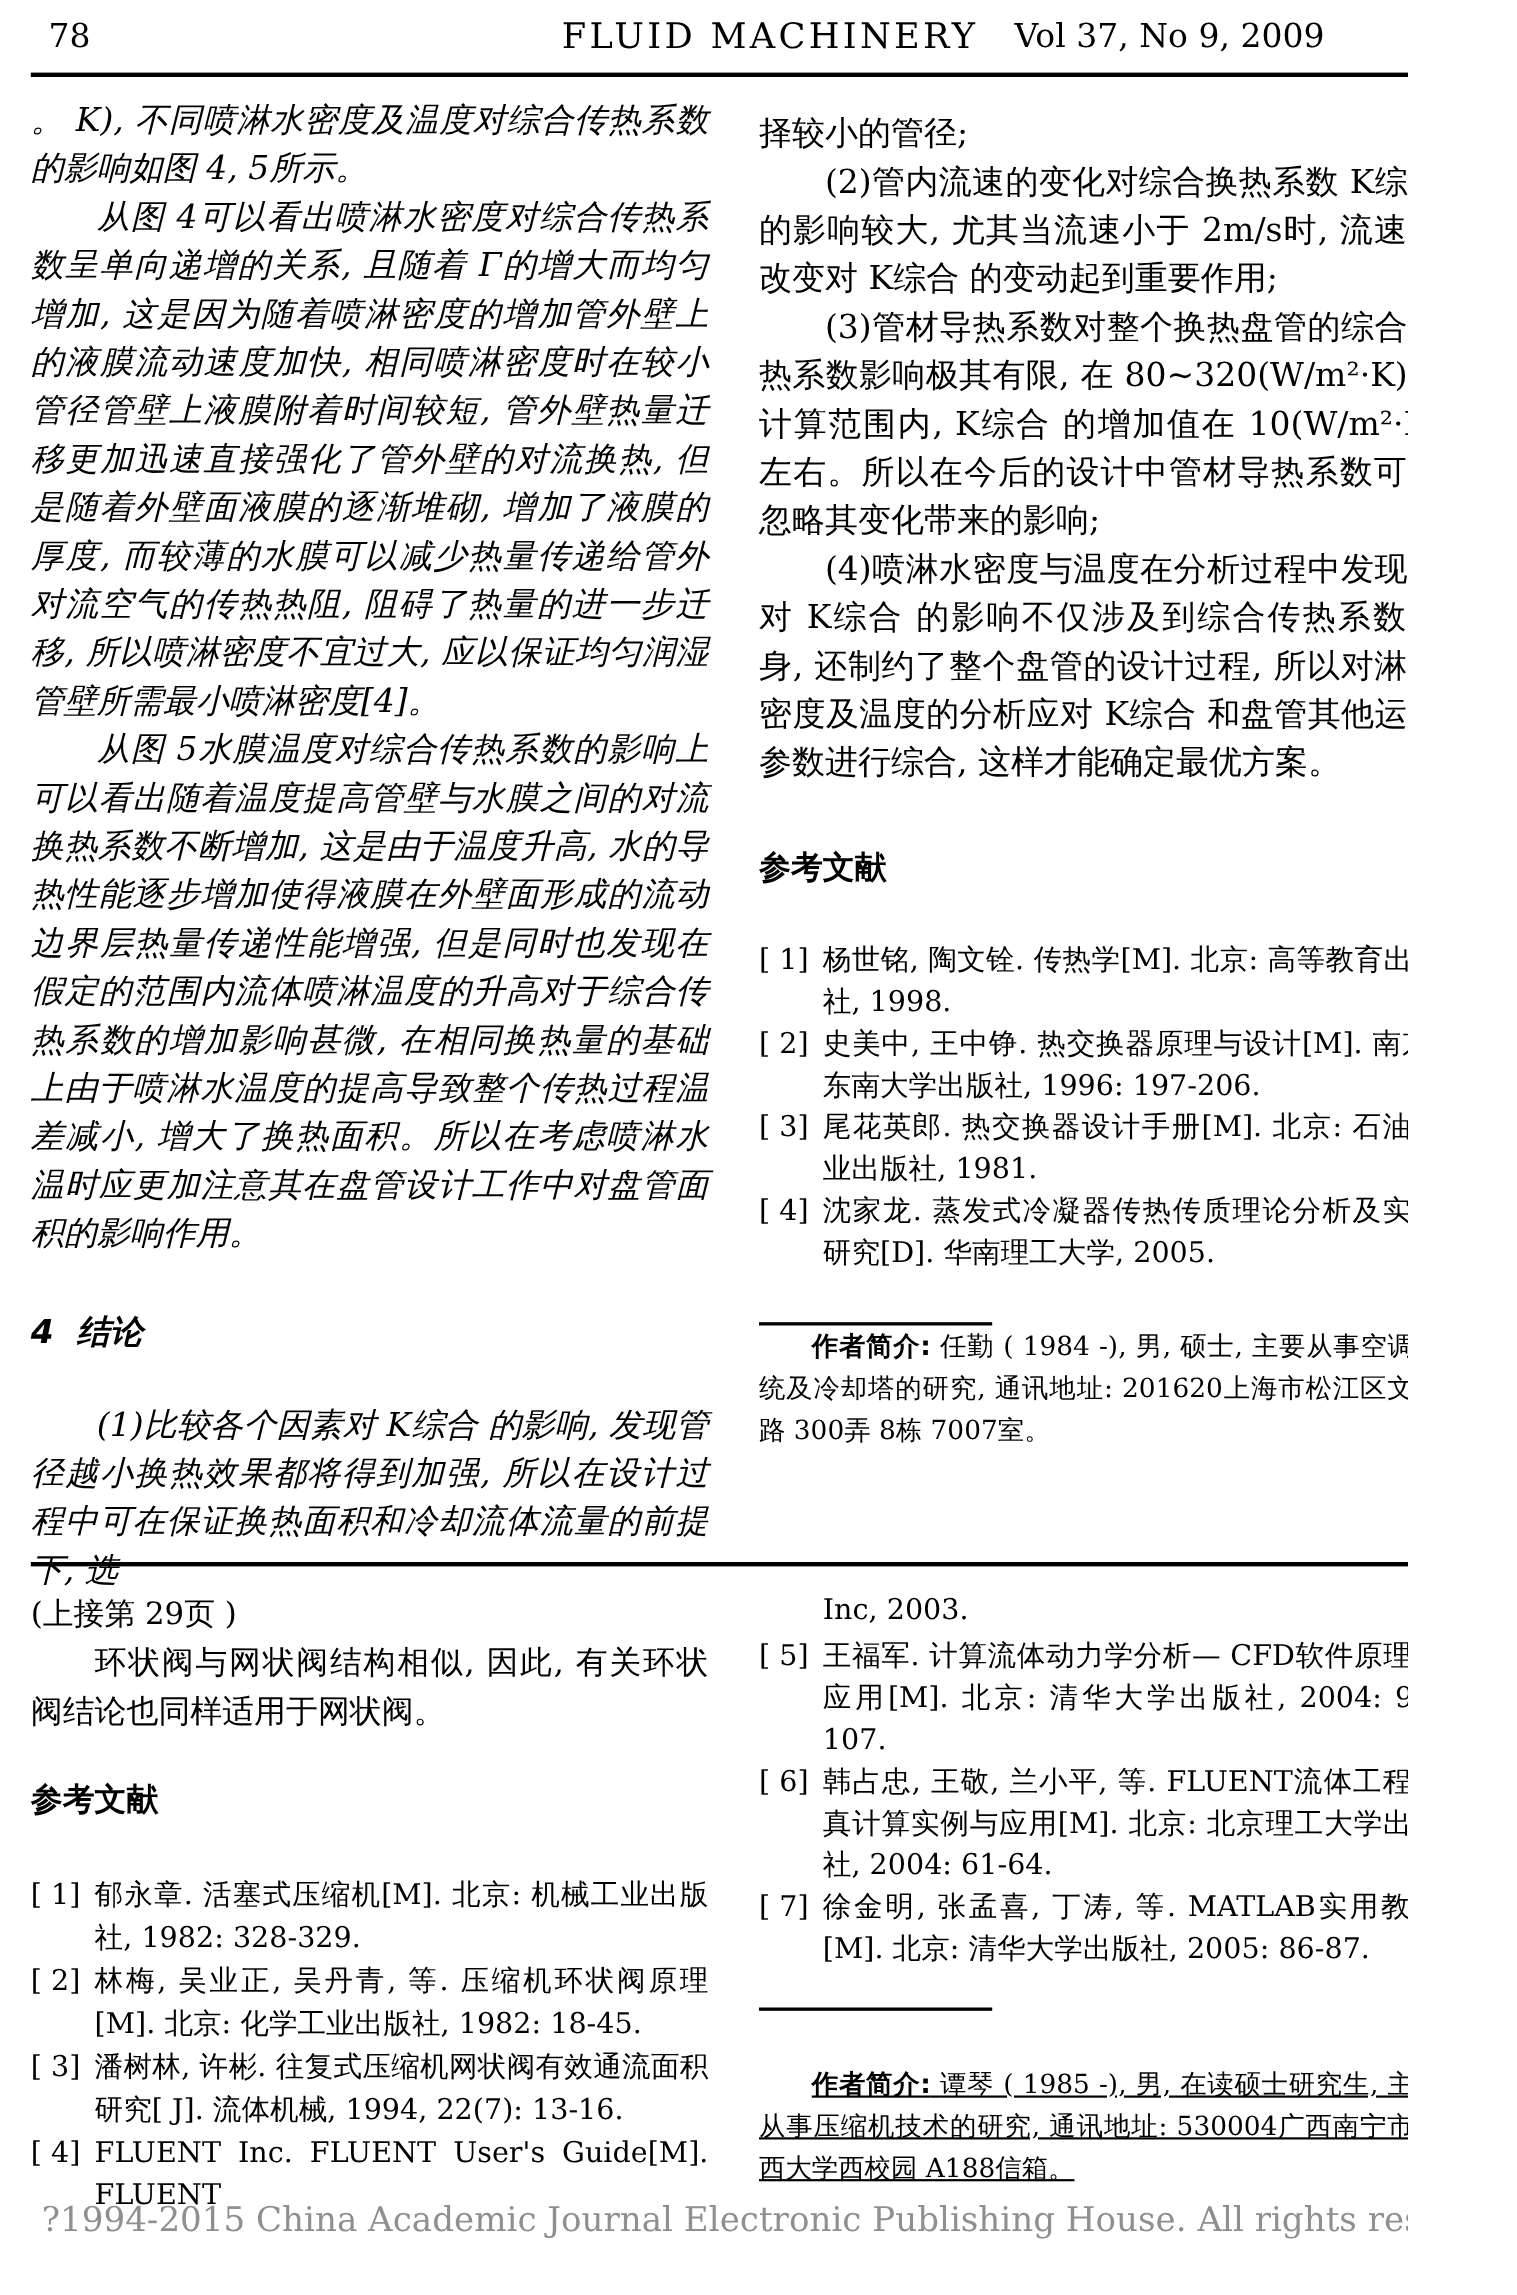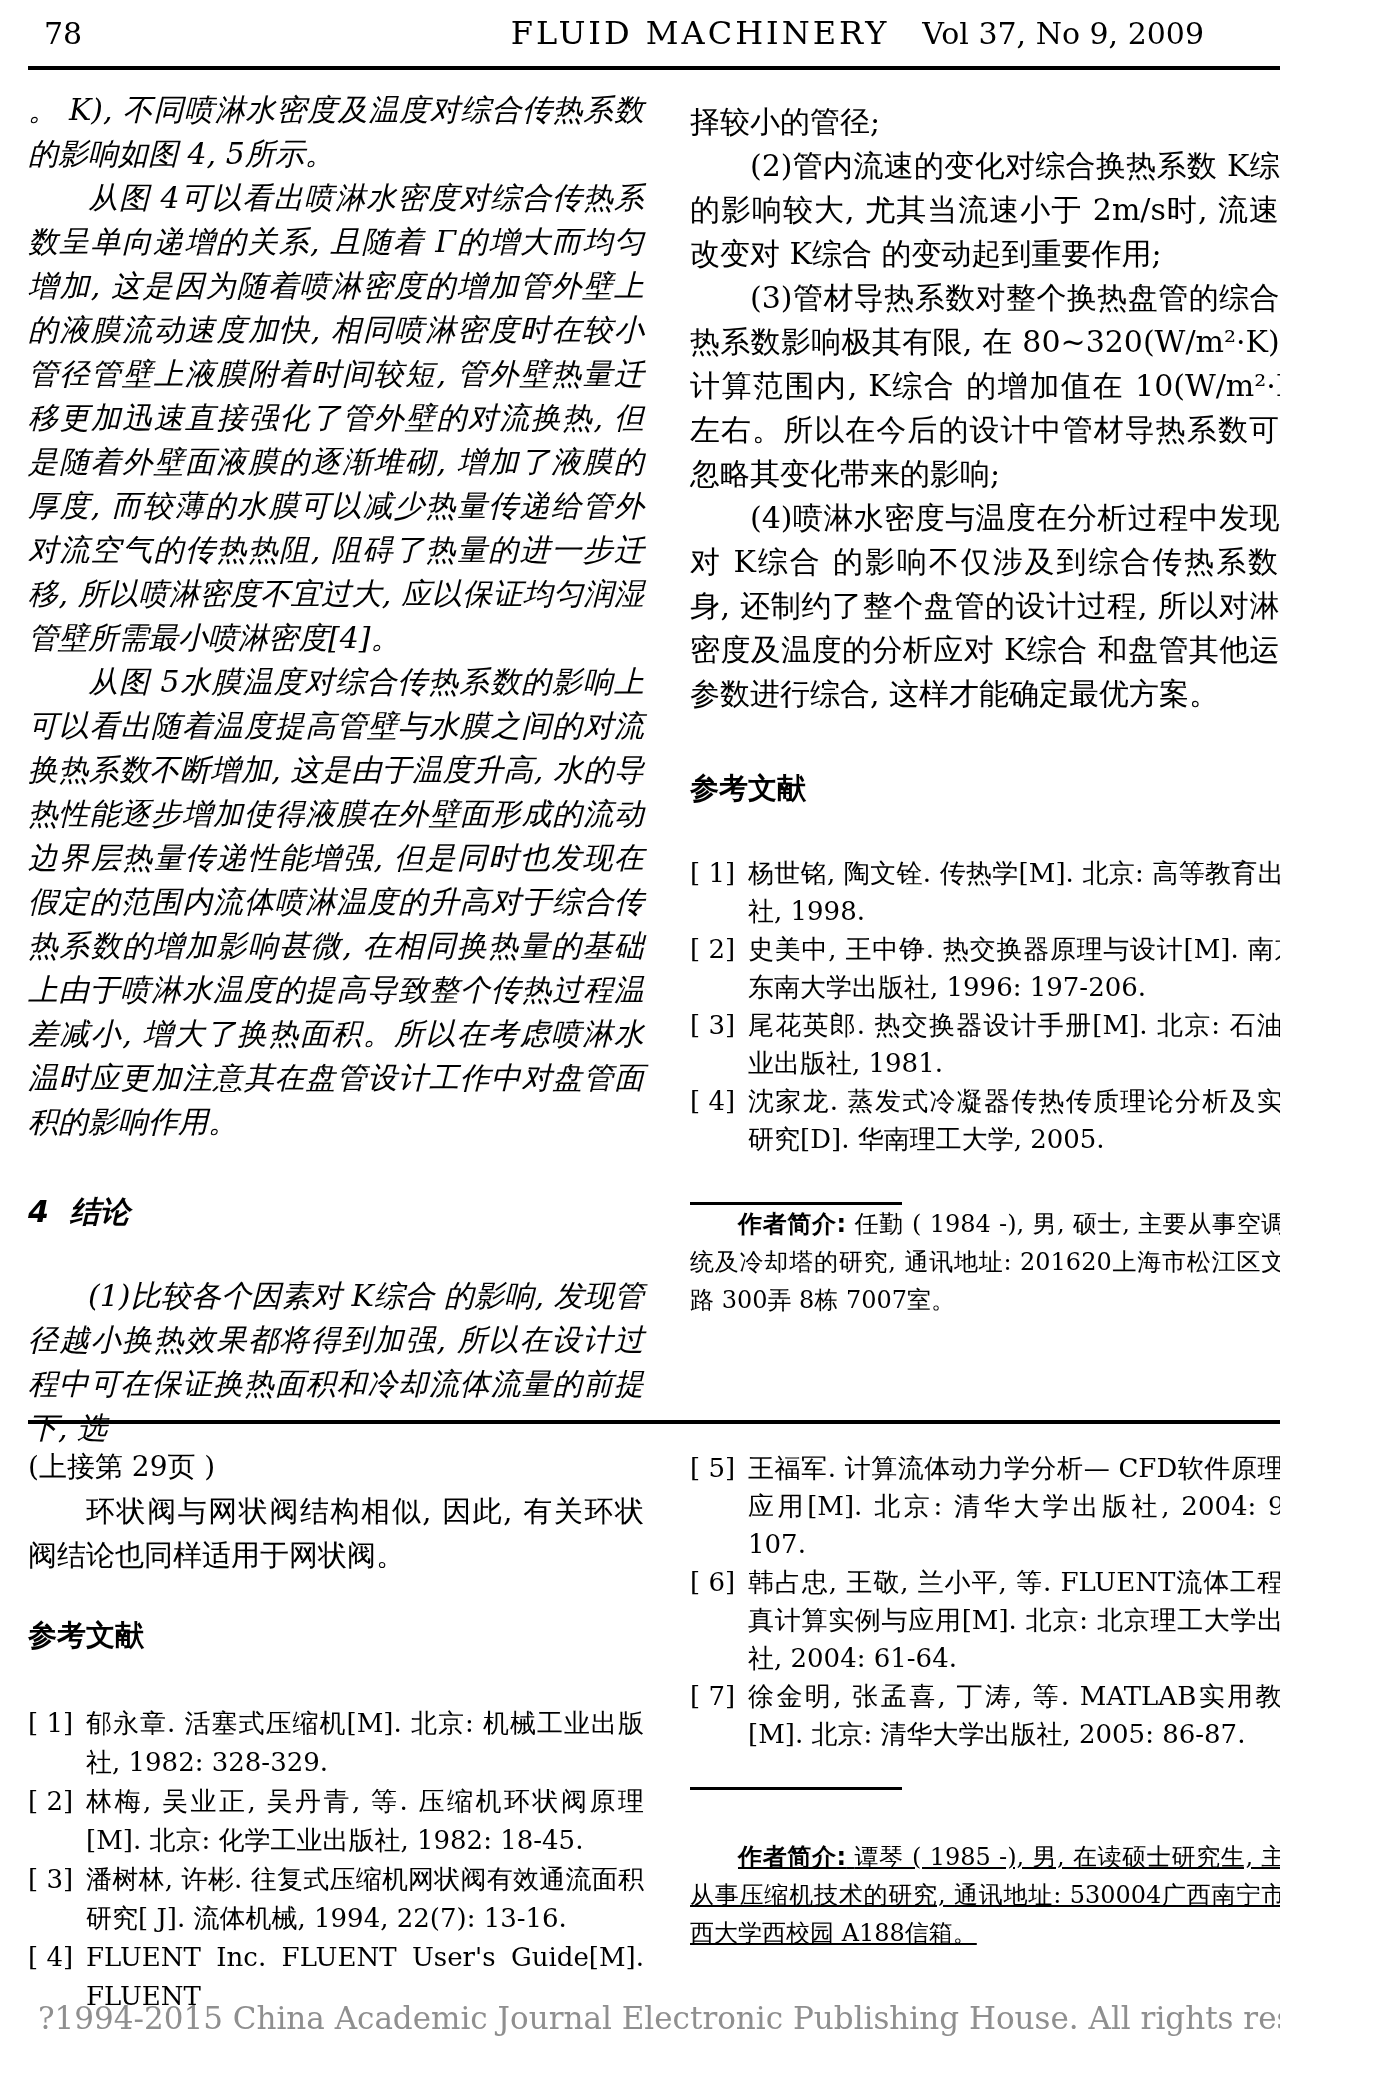--- a/index.html
+++ b/index.html
@@ -111,20 +111,21 @@
         <span>潘树林, 许彬. 往复式压缩机网状阀有效通流面积研究[ J]. 流体机械, 1994, 22(7): 13-16.</span>
       </div>
       <div class="ref">
         <span class="rlabel">[ 4]</span>
         <span>FLUENT Inc. FLUENT User's Guide[M]. FLUENT</span>
       </div>
     </div>
   </div>
 
   <div class="col br">
+    <p class="refcont">Inc, 2003.</p>
     <div class="reflist">
       <div class="ref">
         <span class="rlabel">[ 5]</span>
         <span>王福军. 计算流体动力学分析— CFD软件原理与应用[M]. 北京: 清华大学出版社, 2004: 99-107.</span>
       </div>
       <div class="ref">
         <span class="rlabel">[ 6]</span>
         <span>韩占忠, 王敬, 兰小平, 等. FLUENT流体工程仿真计算实例与应用[M]. 北京: 北京理工大学出版社, 2004: 61-64.</span>
       </div>
       <div class="ref">

